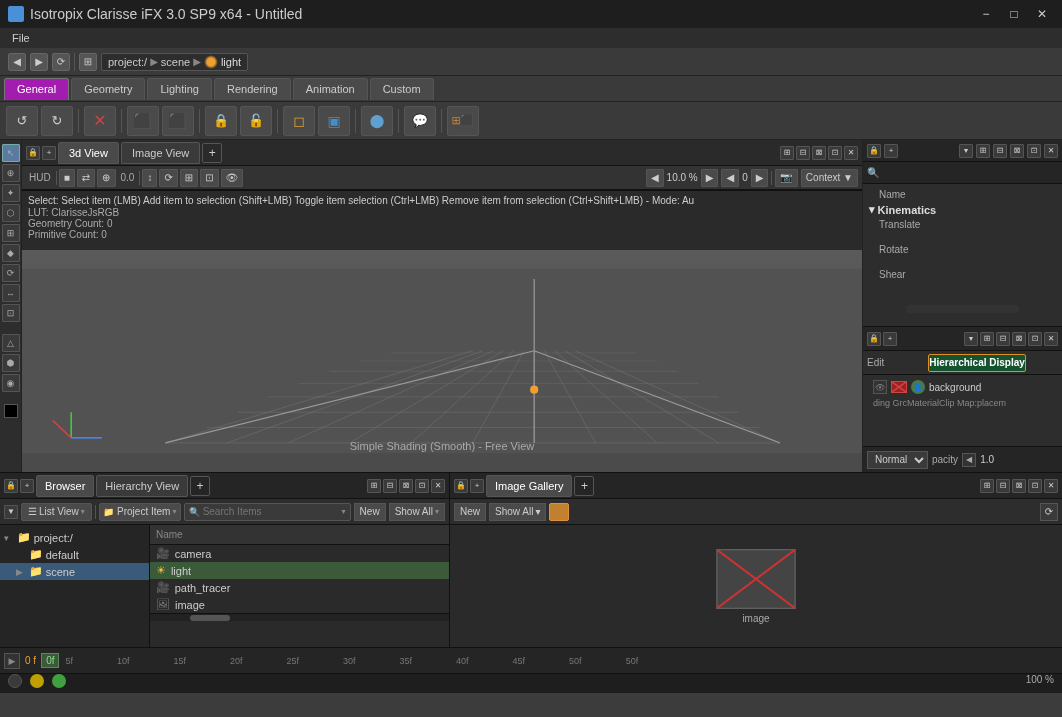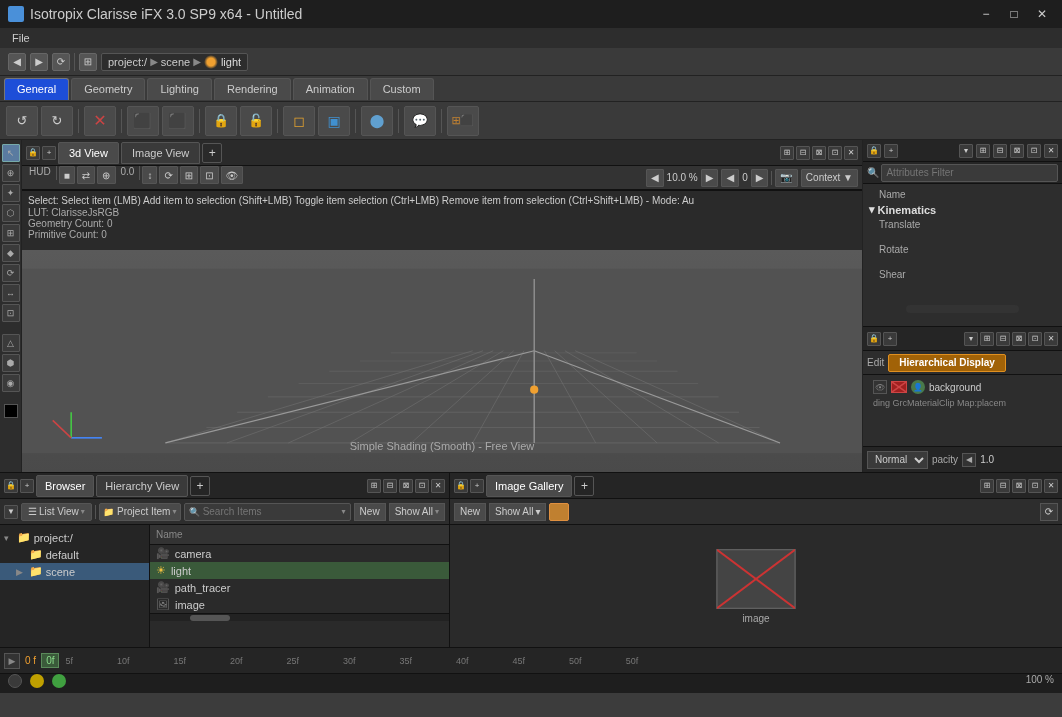--- a/index.html
+++ b/index.html
@@ -115,21 +115,21 @@
       padding: 0 12px;
       background: #4a4a4a;
       border: 1px solid #555;
       border-bottom: none;
       color: #ccc;
       cursor: pointer;
       font-size: 11px;
       border-radius: 3px 3px 0 0;
     }
     .tab-btn.active {
-      background: #1d4ed8;
+      background: #a21caf;
       color: #fff;
       border-color: #777;
     }
 
     
     #main-tools {
       height: 38px;
       background: #3a3a3a;
       display: flex;
       align-items: center;
@@ -231,20 +231,21 @@
       color: #ccc;
       cursor: pointer;
       font-size: 12px;
       display: flex; align-items: center; justify-content: center;
     }
 
     #viewport-toolbar {
       height: 24px;
       background: #333;
       display: flex;
+      align-items: center;
       padding: 0 4px;
       gap: 2px;
       border-bottom: 1px solid #111;
       font-size: 10px;
       color: #ccc;
     }
     .vp-btn {
       height: 18px;
       padding: 0 4px;
       background: #4a4a4a;
@@ -474,28 +475,29 @@
       background: #252525;
       display: flex;
       align-items: center;
       padding: 0 4px;
       gap: 2px;
       border-bottom: 1px solid #111;
     }
 
     .hierarchical-btn {
       height: 18px;
-      padding: 0 10px;
-      background: #a16207;
+      padding: 0 0;
+      background: #14532d;
       border: 1px solid #e09020;
       border-radius: 2px;
       color: #fff;
       font-size: 10px;
       cursor: pointer;
       font-weight: bold;
+      margin-left: 40px;
     }
 
     #attr-bottom-content {
       flex: 1;
       padding: 3px 6px;
       overflow: hidden;
     }
 
     #attr-bottom-footer {
       height: 26px;
@@ -810,21 +812,20 @@
         <div class="small-btn">▾</div>
         <div class="small-btn">⊞</div>
         <div class="small-btn">⊟</div>
         <div class="small-btn">⊠</div>
         <div class="small-btn">⊡</div>
         <div class="small-btn">✕</div>
       </div>
 
       <div id="attr-filter">
         <span style="color:#888;font-size:10px;">🔍</span>
-        <input class="attr-search" type="text" placeholder="Attributes Filter" style="">
       </div>
 
       <div id="attr-content">
         <div class="attr-row">
           <span class="attr-label">Name</span>
         </div>
         <div class="attr-section">
           <div class="attr-section-header">
             <span>▾</span>
             <span>Kinematics</span>

